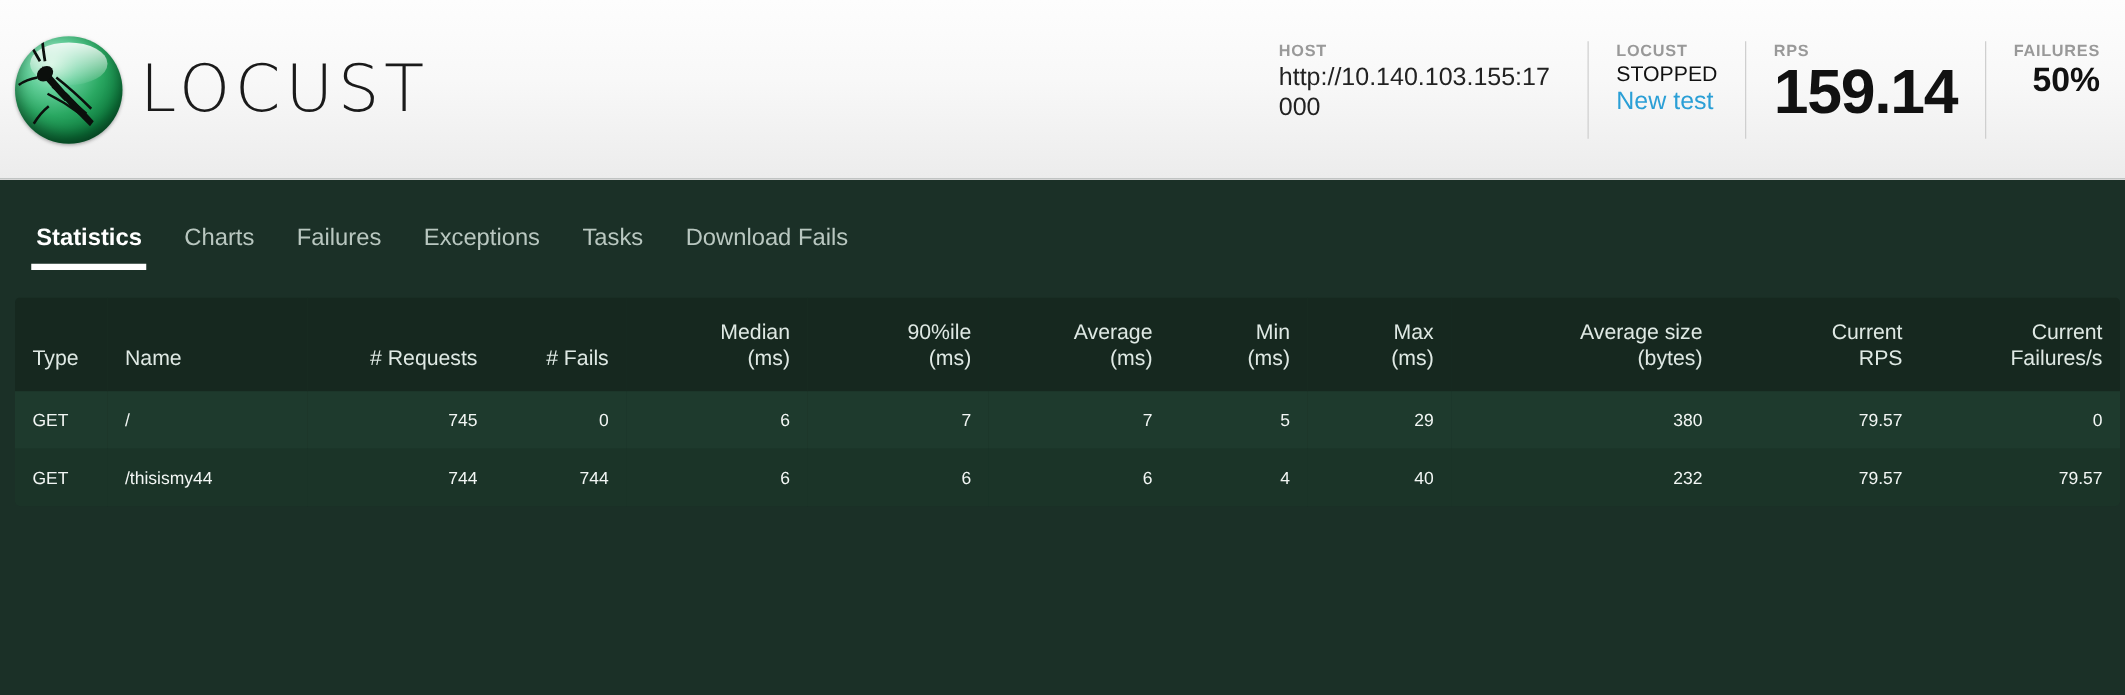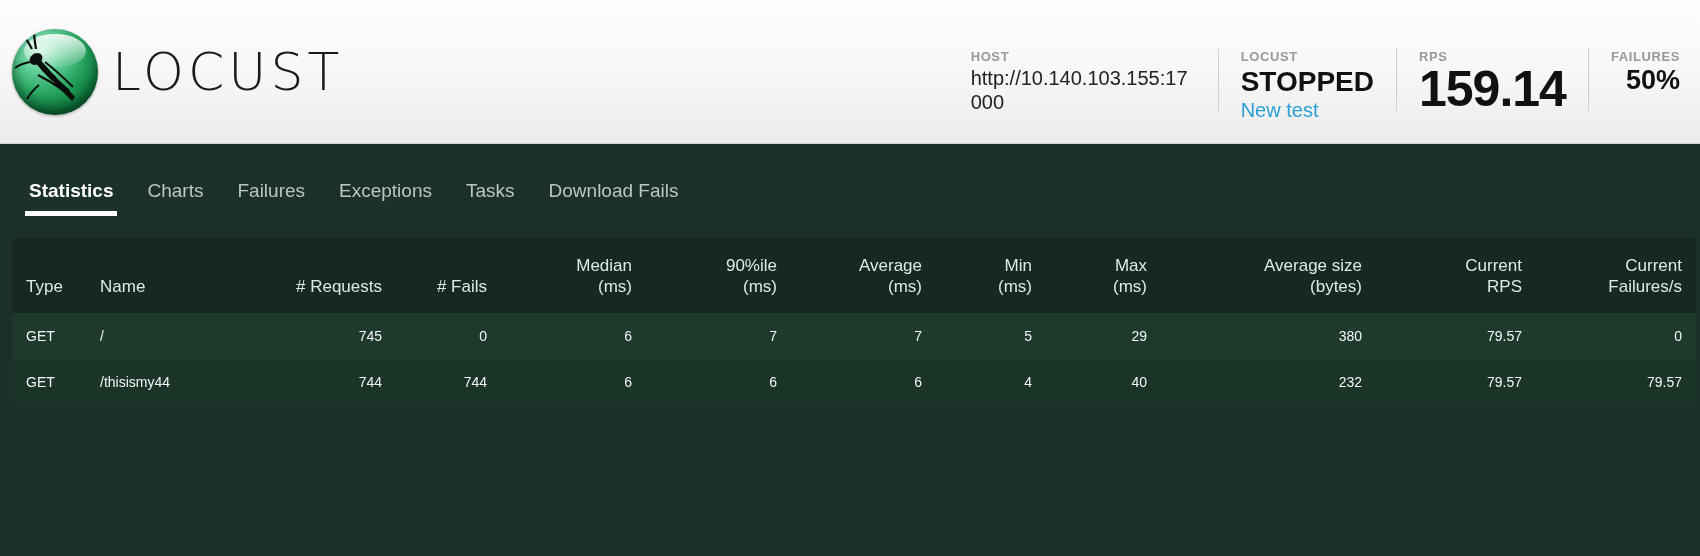--- a/index.html
+++ b/index.html
@@ -70,21 +70,20 @@
     height: 78px;
     padding-right: 16px;
   }
 
   .stat {
     display: flex;
     flex-direction: column;
     justify-content: flex-start;
     padding: 0 22px;
     border-left: 1px solid #cfcfcf;
-    margin-top: 16px;
   }
   .stat.first { border-left: none; }
 
   .stat-label {
     font-size: 13px;
     font-weight: bold;
     color: #999;
     letter-spacing: .6px;
     margin-bottom: 2px;
     white-space: nowrap;
@@ -92,22 +91,22 @@
 
   .stat-host .stat-value {
     font-size: 20px;
     color: #222;
     line-height: 1.2;
     width: 225px;
     word-break: break-all;
   }
 
   .stat-status .stat-value {
-    font-size: 28px;
-    font-weight: bold;
+    font-size: 17px;
+    font-weight: normal;
     color: #111;
     line-height: 1.15;
     white-space: nowrap;
   }
   .stat-status .newtest {
     font-size: 20px;
     color: #2a9fd6;
     text-decoration: none;
     line-height: 1.25;
     cursor: pointer;

